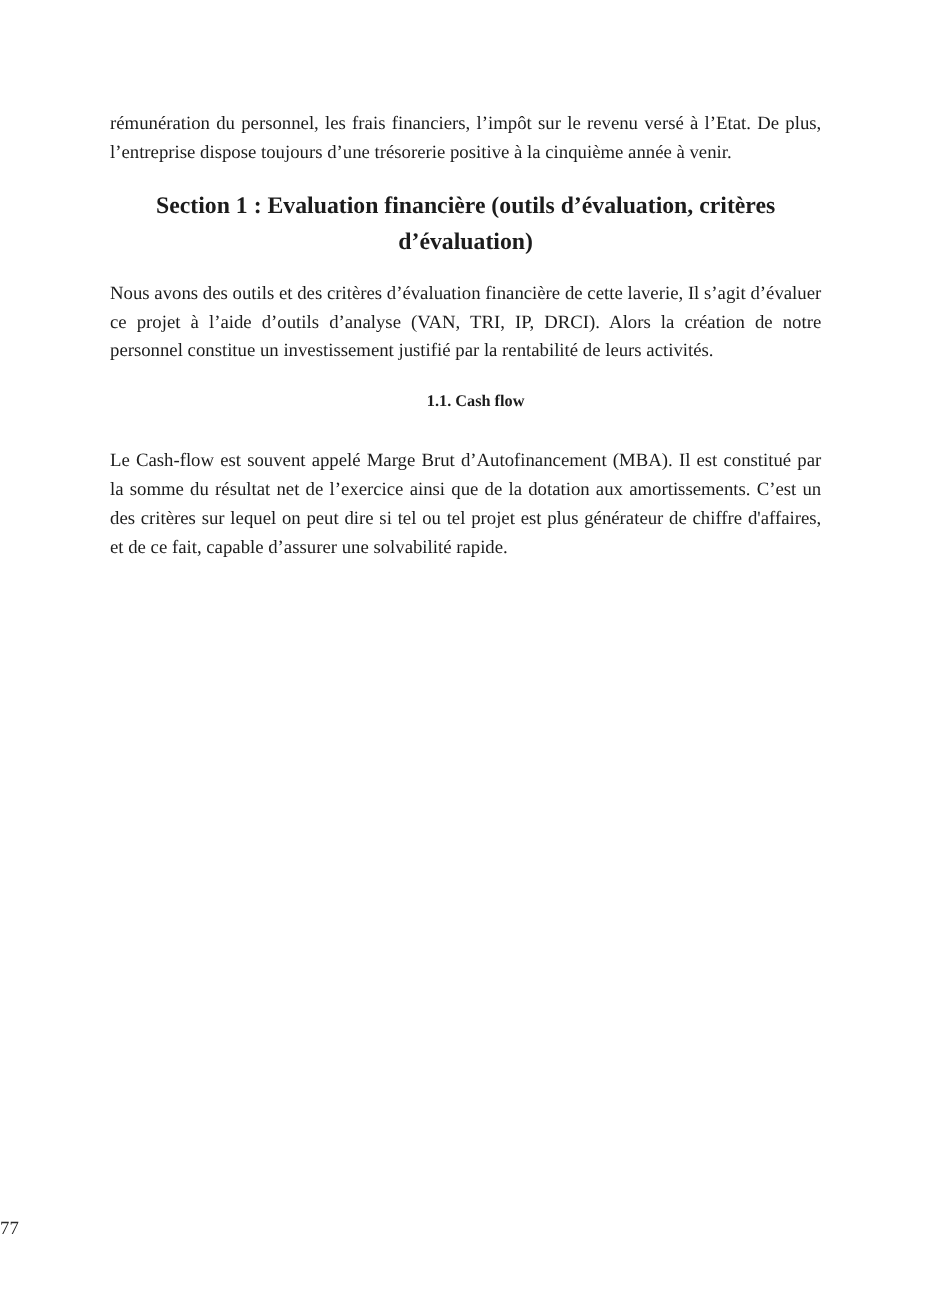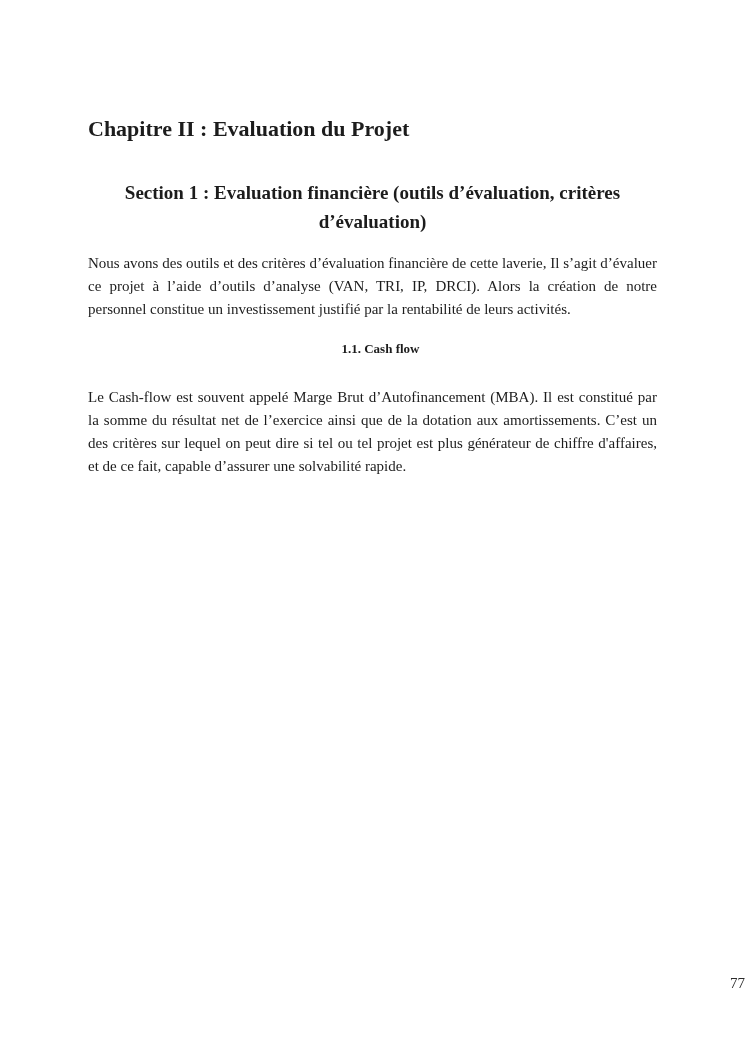--- a/index.html
+++ b/index.html
@@ -48,32 +48,32 @@
     font-size: 13px;
     line-height: 23px;
     font-weight: bold;
     text-align: center;
   }
   .page-number {
     position: absolute;
     bottom: 62px;
     left: 0;
     width: 100%;
-    text-align: right;
+    text-align: left;
     font-size: 15px;
     line-height: 16px;
     color: #2a2a2a;
   }
 </style>
 </head>
 <body>
 
 <div class="page">
   <div class="content">
-      <h1>Chapitre II : Evaluation du Projet</h1>
+      <p>rémunération du personnel, les frais financiers, l’impôt sur le revenu versé à l’Etat. De plus, l’entreprise dispose toujours d’une trésorerie positive à la cinquième année à venir.</p>
       <h2>Section 1 : Evaluation financière (outils d’évaluation, critères
 d’évaluation)</h2>
       <p>Nous avons des outils et des critères d’évaluation financière de cette laverie, Il s’agit d’évaluer ce projet à l’aide d’outils d’analyse (VAN, TRI, IP, DRCI). Alors la création de notre personnel constitue un investissement justifié par la rentabilité de leurs activités.</p>
       <h3>1.1. Cash flow</h3>
       <p>Le Cash-flow est souvent appelé Marge Brut d’Autofinancement (MBA). Il est constitué par la somme du résultat net de l’exercice ainsi que de la dotation aux amortissements. C’est un des critères sur lequel on peut dire si tel ou tel projet est plus générateur de chiffre d'affaires, et de ce fait, capable d’assurer une solvabilité rapide.</p>
     </div>
   <div class="page-number">77</div>
 </div>
 
 </body></html>

